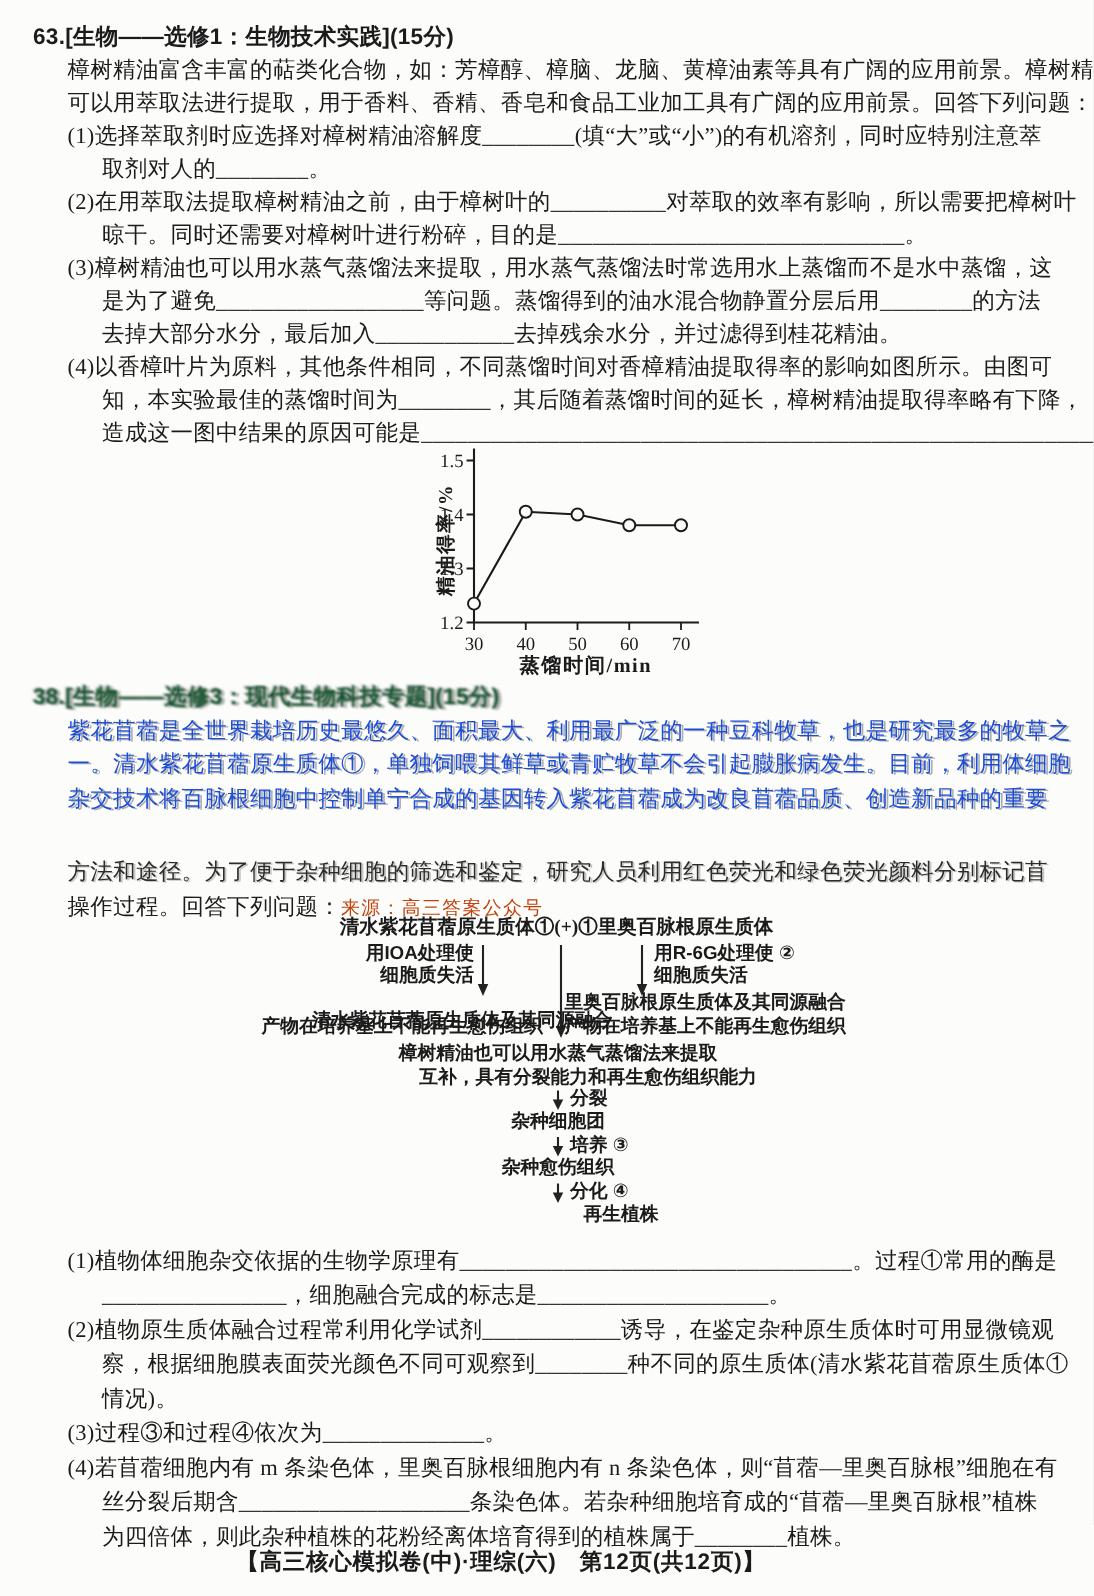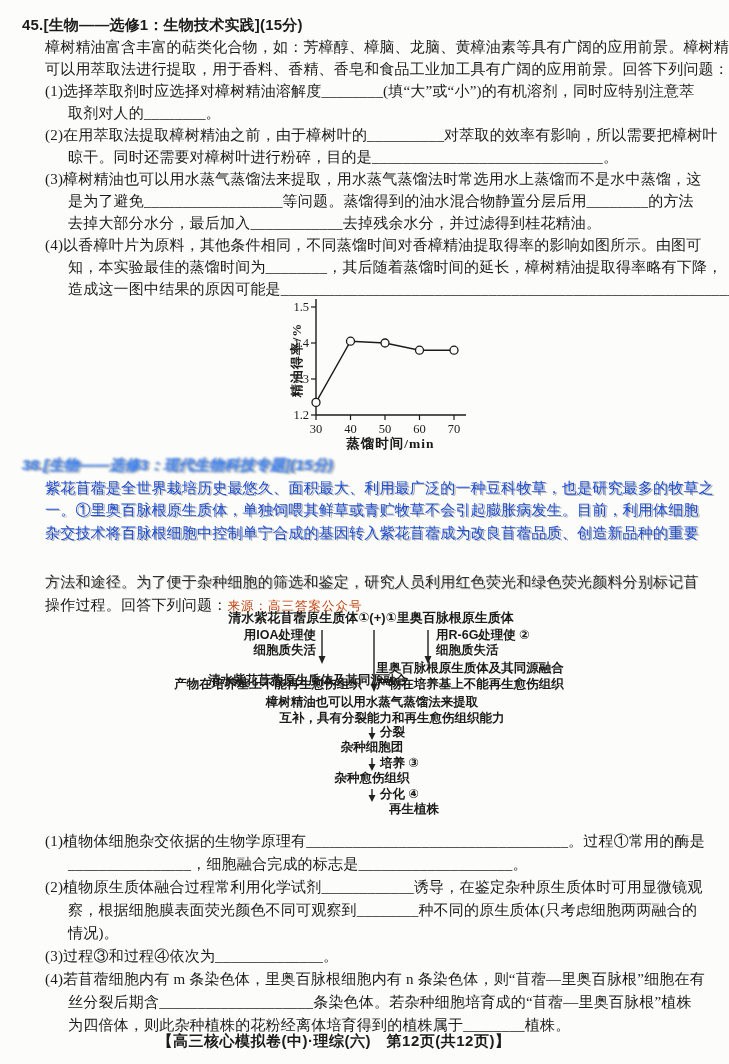--- a/index.html
+++ b/index.html
@@ -18,48 +18,48 @@
   .q38intro .line{height:22.5px;line-height:22.5px;}
   
   .q38items{left:22px;top:830px;right:6px;}
   .q38items .line{height:23px;line-height:23px;}
   .ind1{padding-left:23px;}
   .ind2{padding-left:46px;}
   .qheader{font-weight:bold;font-family:"Liberation Sans","DejaVu Sans",sans-serif;font-size:15px;}
   
   .ghost{color:#1d4ed8;text-shadow:1.6px .8px 0 rgba(110,110,110,.55);filter:blur(.45px);}
   .ghost-light{color:#2c2c2c;text-shadow:1.2px .5px 0 rgba(120,120,120,.4);filter:blur(.25px);margin-top:27px;}
-  .ghost-heavy{color:#3b82f6;text-shadow:2.2px 1.2px 0 rgba(130,130,130,.65),-1.2px -.5px 0 rgba(140,140,140,.4);filter:blur(.8px);font-style:italic;}
+  .ghost-heavy{color:#14532d;text-shadow:2.2px 1.2px 0 rgba(130,130,130,.65),-1.2px -.5px 0 rgba(140,140,140,.4);filter:blur(.8px);}
   .src-note{font-size:12.5px;color:#c2410c;letter-spacing:1px;}
   
   .chart{left:268px;top:293px;width:215px;height:170px;}
   .chart svg{position:absolute;left:0;top:0;}
   .ylabel{position:absolute;left:-26px;top:58px;width:110px;text-align:center;
     transform:rotate(-90deg);font-size:13px;font-weight:bold;letter-spacing:1px;}
   .xlabel{position:absolute;left:50px;top:142px;width:145px;text-align:center;
     font-size:13.5px;font-weight:bold;letter-spacing:1px;}
   
   .flow{left:0;top:608px;width:729px;height:218px;
     font-family:"Liberation Sans","DejaVu Sans",sans-serif;font-weight:bold;}
   .fc{position:absolute;white-space:nowrap;font-size:12.5px;line-height:15px;}
-  .fc.center{transform:translateX(-50%);}
+  .fc.center{transform:translateX(-50%);font-family:Liberation Serif, serif;}
   .fc.right-align{text-align:right;}
   .flow svg{position:absolute;left:0;top:0;}
   
   .footer{left:0;top:1032px;width:668px;text-align:center;
     font-family:"Liberation Sans","DejaVu Sans",sans-serif;
     font-weight:bold;font-size:15px;letter-spacing:.5px;}
 </style>
 </head>
 <body>
 
 <div class="page">
 
   <div class="abs q37">
-    <div class="line qheader">45.[生物——选修1：生物技术实践](15分)</div>
+    <div class="line qheader">63.[生物——选修1：生物技术实践](15分)</div>
     <div class="line ind1">樟树精油富含丰富的萜类化合物，如：芳樟醇、樟脑、龙脑、黄樟油素等具有广阔的应用前景。樟树精油</div>
     <div class="line ind1">可以用萃取法进行提取，用于香料、香精、香皂和食品工业加工具有广阔的应用前景。回答下列问题：</div>
     <div class="line ind1">(1)选择萃取剂时应选择对樟树精油溶解度________(填“大”或“小”)的有机溶剂，同时应特别注意萃</div>
     <div class="line ind2">取剂对人的________。</div>
     <div class="line ind1">(2)在用萃取法提取樟树精油之前，由于樟树叶的__________对萃取的效率有影响，所以需要把樟树叶</div>
     <div class="line ind2">晾干。同时还需要对樟树叶进行粉碎，目的是______________________________。</div>
     <div class="line ind1">(3)樟树精油也可以用水蒸气蒸馏法来提取，用水蒸气蒸馏法时常选用水上蒸馏而不是水中蒸馏，这</div>
     <div class="line ind2">是为了避免__________________等问题。蒸馏得到的油水混合物静置分层后用________的方法</div>
     <div class="line ind2">去掉大部分水分，最后加入____________去掉残余水分，并过滤得到桂花精油。</div>
     <div class="line ind1">(4)以香樟叶片为原料，其他条件相同，不同蒸馏时间对香樟精油提取得率的影响如图所示。由图可</div>
@@ -96,21 +96,21 @@
         <circle cx="151.5" cy="57.20000000000003" r="4" fill="#fcfcfa" stroke="#1b1b1b" stroke-width="1.3"></circle>
         <circle cx="186" cy="57.20000000000003" r="4" fill="#fcfcfa" stroke="#1b1b1b" stroke-width="1.3"></circle>
       </svg>
     <div class="ylabel">精油得率/%</div>
     <div class="xlabel">蒸馏时间/min</div>
   </div>
 
   <div class="abs q38intro">
     <div class="line qheader ghost-heavy">38.[生物——选修3：现代生物科技专题](15分)</div>
     <div class="line ind1 ghost">紫花苜蓿是全世界栽培历史最悠久、面积最大、利用最广泛的一种豆科牧草，也是研究最多的牧草之</div>
-    <div class="line ind1 ghost">一。①里奥百脉根原生质体，单独饲喂其鲜草或青贮牧草不会引起臌胀病发生。目前，利用体细胞</div>
+    <div class="line ind1 ghost">一。清水紫花苜蓿原生质体①，单独饲喂其鲜草或青贮牧草不会引起臌胀病发生。目前，利用体细胞</div>
     <div class="line ind1 ghost">杂交技术将百脉根细胞中控制单宁合成的基因转入紫花苜蓿成为改良苜蓿品质、创造新品种的重要</div>
     <div class="line ind1 ghost-light">方法和途径。为了便于杂种细胞的筛选和鉴定，研究人员利用红色荧光和绿色荧光颜料分别标记苜</div>
     <div class="line ind1"><span>操作过程。回答下列问题：</span><span class="src-note">来源：高三答案公众号</span></div>
   </div>
 
   <div class="abs flow">
     <svg width="729" height="218" viewBox="0 0 729 218">
       <g stroke="#222" stroke-width="1.4" fill="#222">
 
         <line x1="322" y1="22" x2="322" y2="50"></line>
@@ -148,21 +148,21 @@
     <div class="fc" style="left:380px;top:148px;">培养 ③</div>
     <div class="fc center" style="left:372px;top:163px;">杂种愈伤组织</div>
     <div class="fc" style="left:380px;top:179px;">分化 ④</div>
     <div class="fc center" style="left:372px;top:194px;margin-left:42px;">再生植株</div>
   </div>
 
   <div class="abs q38items">
     <div class="line ind1">(1)植物体细胞杂交依据的生物学原理有__________________________________。过程①常用的酶是</div>
     <div class="line ind2">________________，细胞融合完成的标志是____________________。</div>
     <div class="line ind1">(2)植物原生质体融合过程常利用化学试剂____________诱导，在鉴定杂种原生质体时可用显微镜观</div>
-    <div class="line ind2">察，根据细胞膜表面荧光颜色不同可观察到________种不同的原生质体(只考虑细胞两两融合的</div>
+    <div class="line ind2">察，根据细胞膜表面荧光颜色不同可观察到________种不同的原生质体(清水紫花苜蓿原生质体①</div>
     <div class="line ind2">情况)。</div>
     <div class="line ind1">(3)过程③和过程④依次为______________。</div>
     <div class="line ind1">(4)若苜蓿细胞内有 m 条染色体，里奥百脉根细胞内有 n 条染色体，则“苜蓿—里奥百脉根”细胞在有</div>
     <div class="line ind2">丝分裂后期含____________________条染色体。若杂种细胞培育成的“苜蓿—里奥百脉根”植株</div>
     <div class="line ind2">为四倍体，则此杂种植株的花粉经离体培育得到的植株属于________植株。</div>
   </div>
 
   <div class="abs footer">【高三核心模拟卷(中)·理综(六)　第12页(共12页)】</div>
 
 </div>

